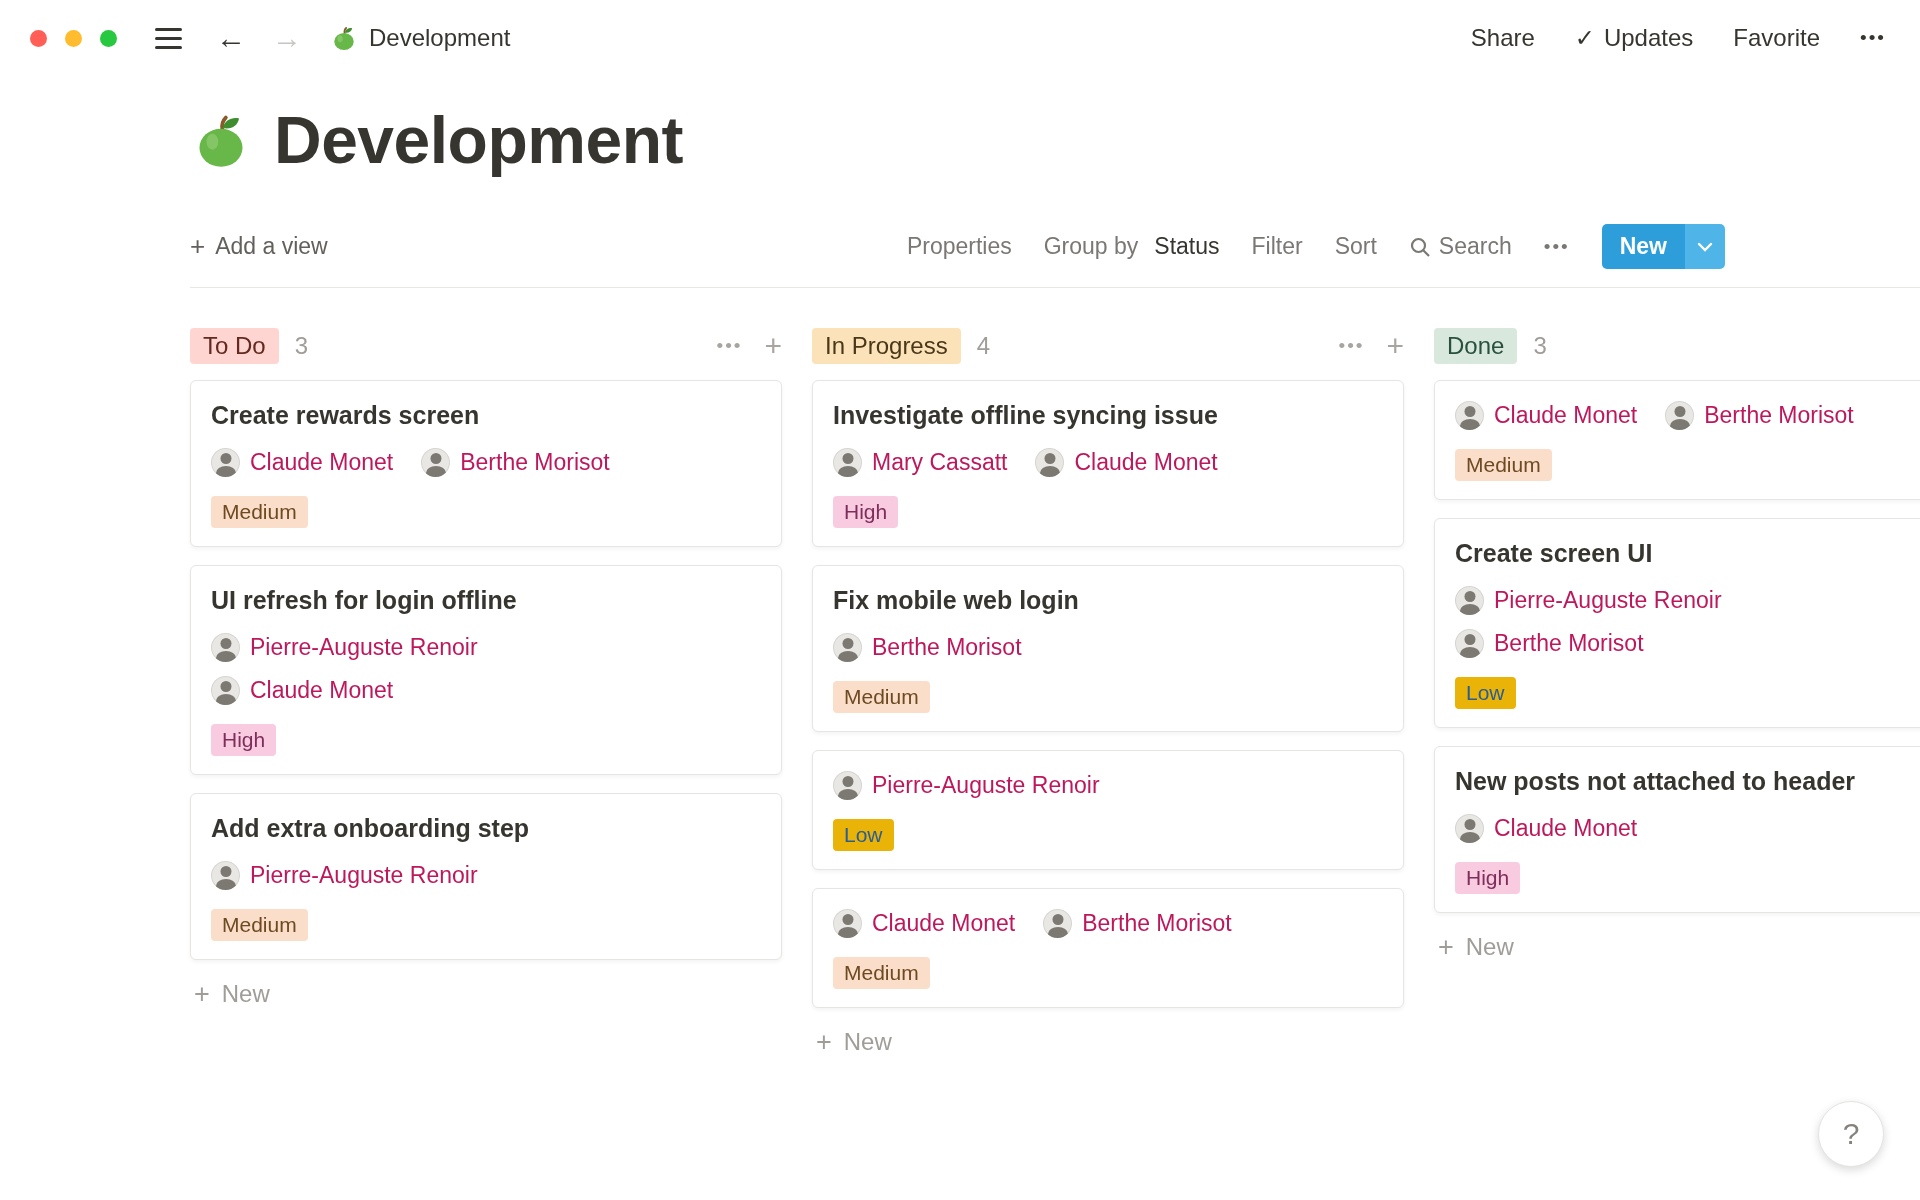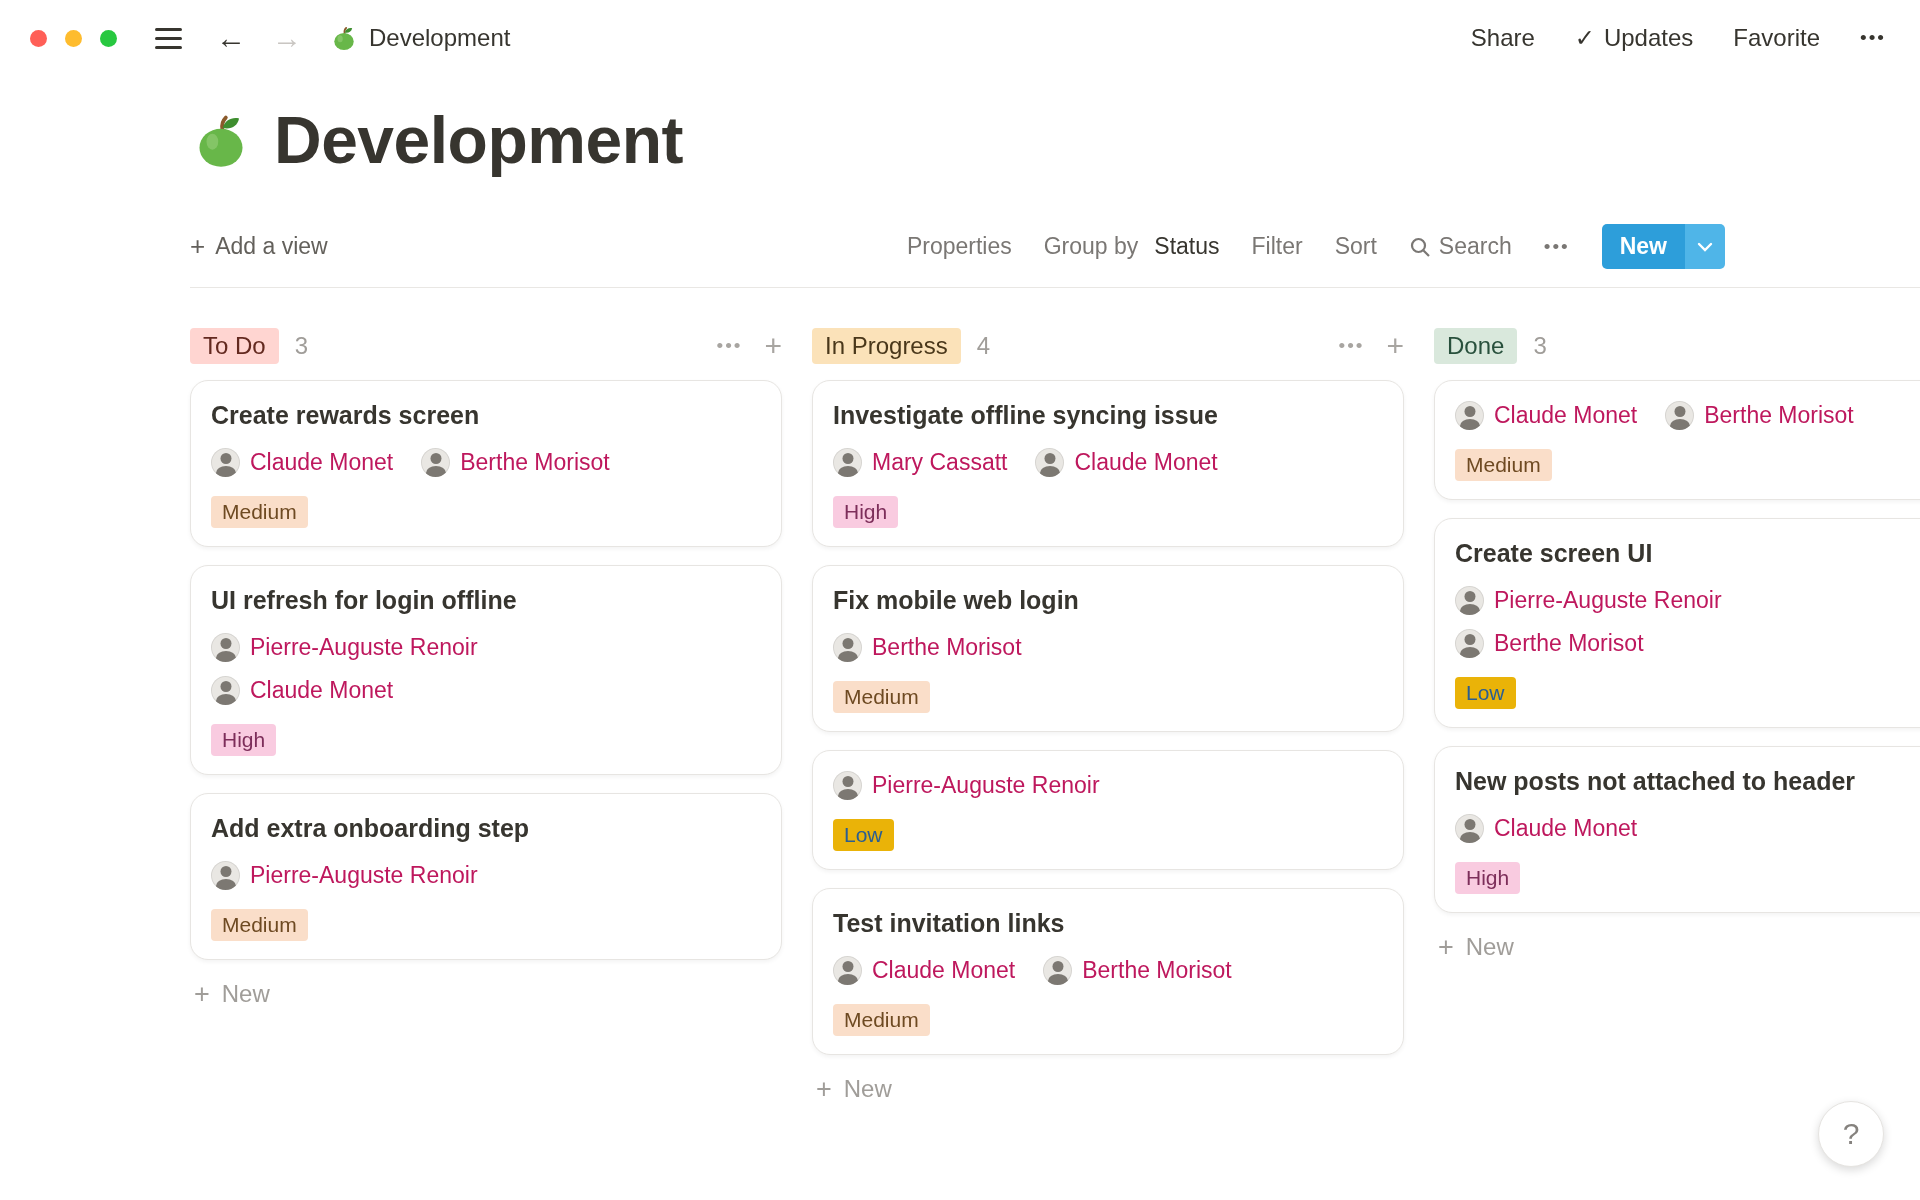--- a/index.html
+++ b/index.html
@@ -51,21 +51,21 @@
   .col-badge { font-size:24px; font-weight:500; padding:4px 13px; border-radius:4px; cursor:pointer; }
   .badge-todo { background:#FFD5D1; color:#63291F; }
   .badge-progress { background:#FBE2B9; color:#49371A; }
   .badge-done { background:#D9E8DC; color:#28503C; }
   .col-count { margin-left:16px; font-size:24px; color:#A09D99; }
   .col-actions { margin-left:auto; display:flex; align-items:center; gap:22px; color:#A8A5A1; }
   .col-actions .cdots { font-size:19px; letter-spacing:2px; cursor:pointer; }
   .col-actions .cplus { font-size:30px; cursor:pointer; line-height:1; }
 
   .cards { margin-top:16px; display:flex; flex-direction:column; gap:18px; }
-  .card { background:#fff; border:1px solid #E7E5E2; border-radius:18px;
+  .card { background:#fff; border:1px solid #E7E5E2; border-radius:6px;
           box-shadow:0 2px 4px rgba(15,15,15,0.05); padding:20px 20px 18px; cursor:pointer; }
   .card-title { font-size:25px; font-weight:600; margin-bottom:18px; }
   .people-row { display:flex; align-items:center; gap:28px; margin-bottom:14px; flex-wrap:wrap; }
   .person { display:flex; align-items:center; gap:10px; }
   .person-name { font-size:23px; color:#be185d; }
   .avatar { width:29px; height:29px; border-radius:50%; background:#E9E7E3; position:relative;
             overflow:hidden; flex:none; box-shadow:inset 0 0 0 1px rgba(0,0,0,0.08); }
   .avatar::before { content:""; position:absolute; top:5px; left:50%; transform:translateX(-50%);
             width:11px; height:11px; border-radius:50%; background:#7C7872; }
   .avatar::after { content:""; position:absolute; top:18px; left:50%; transform:translateX(-50%);
@@ -278,21 +278,20 @@
         <div class="card">
           <div class="people-row">
             <span class="person">
               <span class="avatar"></span>
               <span class="person-name">Pierre-Auguste Renoir</span>
             </span>
           </div>
           <div class="pri-row"><span class="pri pri-low">Low</span></div>
         </div>
         <div class="card">
-          <div class="card-title">Test invitation links</div>
           <div class="people-row">
             <span class="person">
               <span class="avatar"></span>
               <span class="person-name">Claude Monet</span>
             </span>
             <span class="person">
               <span class="avatar"></span>
               <span class="person-name">Berthe Morisot</span>
             </span>
           </div>

